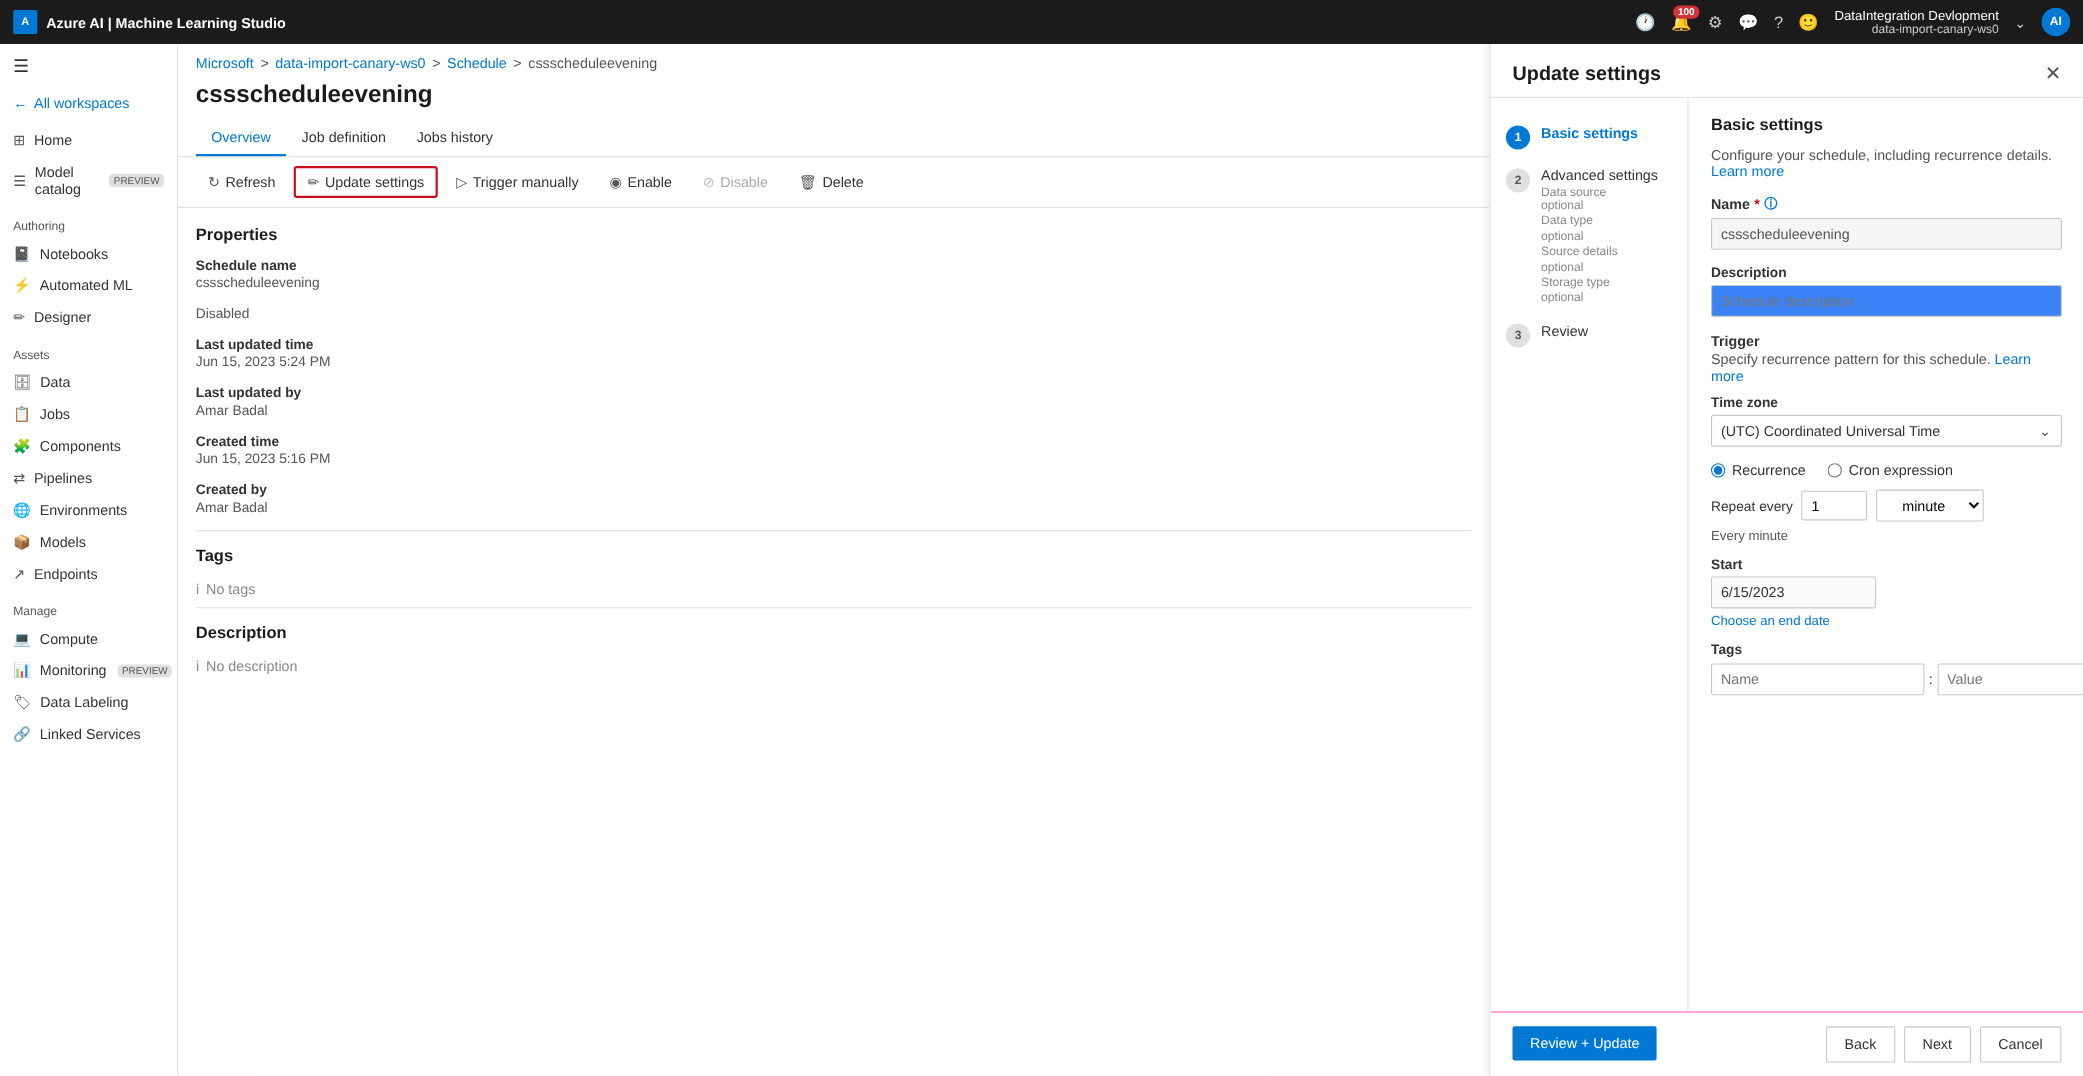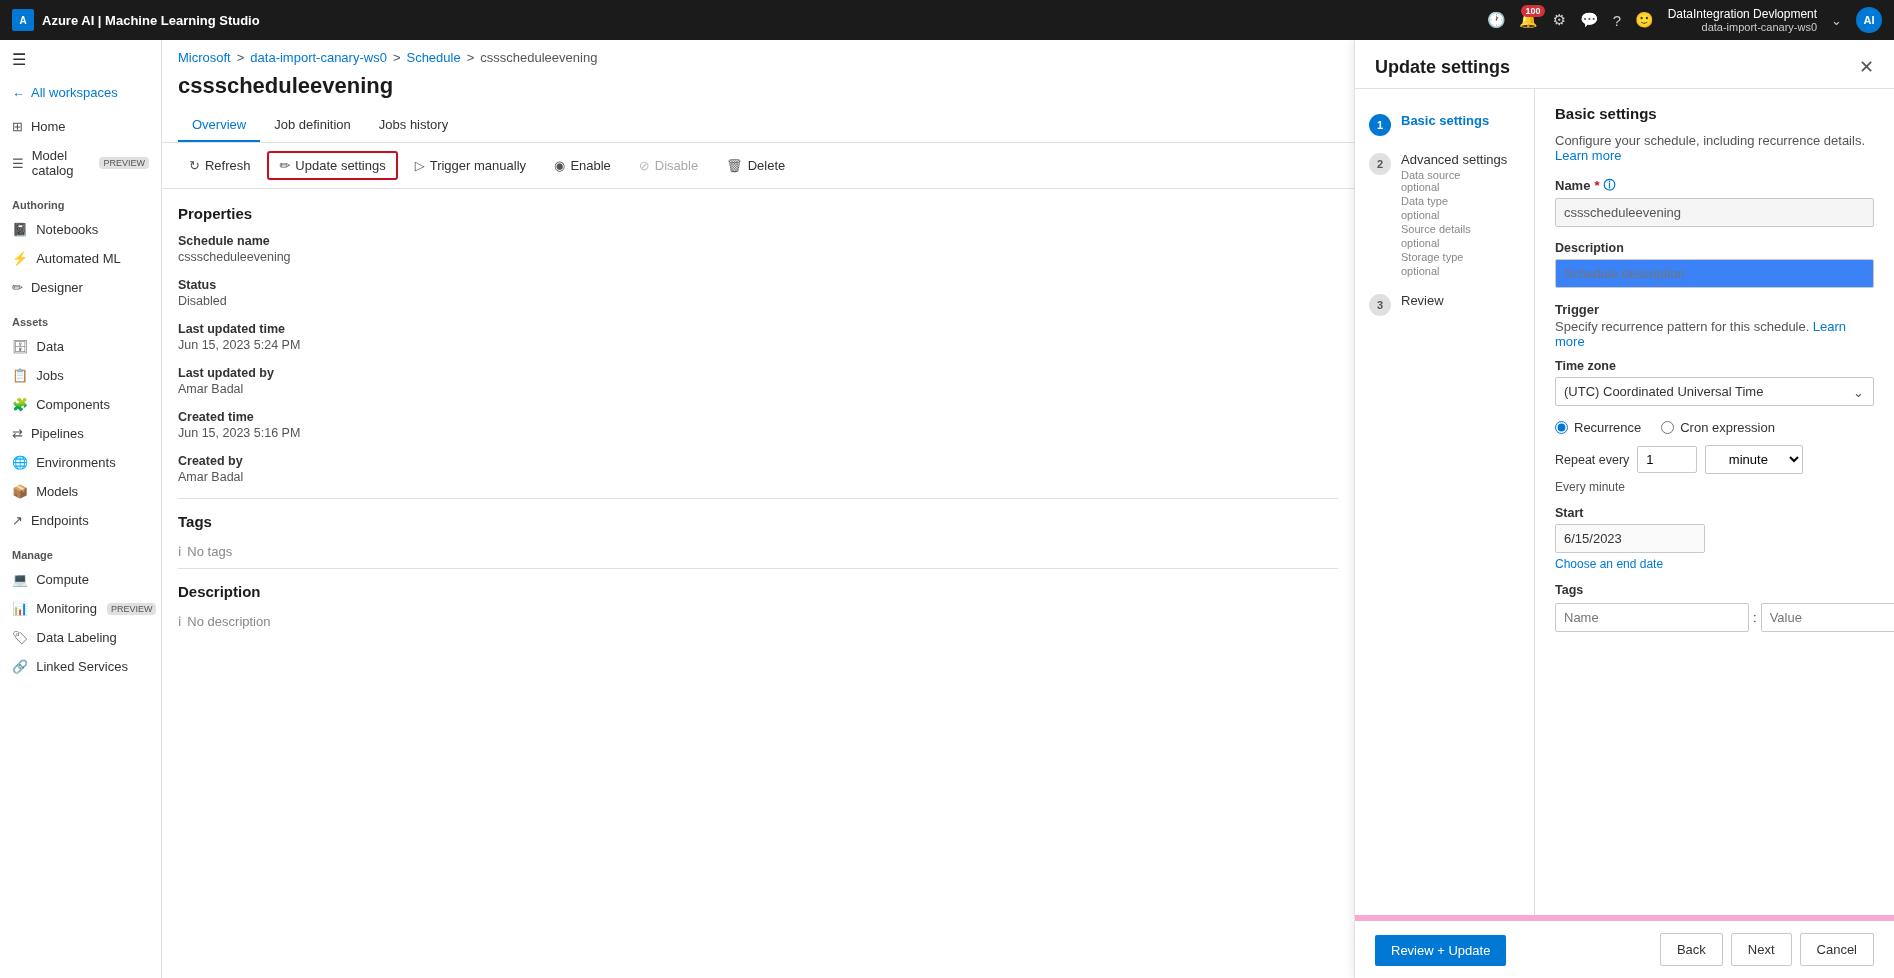--- a/index.html
+++ b/index.html
@@ -33,21 +33,21 @@
       border-right: 1px solid #e0e0e0;
       display: flex;
       flex-direction: column;
       flex-shrink: 0;
       overflow-y: auto;
       padding-bottom: 12px;
     }
     .sidebar-hamburger { padding: 10px 12px; color: #333; cursor: pointer; font-size: 16px; }
     .sidebar-back { display: flex; align-items: center; gap: 6px; padding: 6px 12px; color: #0078d4; cursor: pointer; font-size: 12px; }
     .sidebar-section { margin-top: 6px; }
-    .sidebar-section-title { padding: 8px 12px 4px; font-size: 11px; font-weight: 700; color: #555; text-transform: none; }
+    .sidebar-section-title { padding: 8px 12px 4px; font-size: 11px; font-weight: 400; color: #555; text-transform: none; }
     .sidebar-item {
       display: flex;
       align-items: center;
       gap: 8px;
       padding: 7px 12px;
       color: #333;
       cursor: pointer;
       font-size: 12.5px;
     }
     .sidebar-item .icon { font-size: 13px; color: #555; }
@@ -173,23 +173,23 @@
 
     .tags-form { margin-top: 12px; }
     .tags-form .form-label { font-size: 12.5px; font-weight: 600; color: #333; margin-bottom: 6px; }
     .tags-row { display: flex; align-items: center; gap: 4px; }
     .tags-name-input { flex: 1; border: 1px solid #c8c8c8; padding: 6px 8px; border-radius: 2px; font-size: 13px; color: #333; outline: none; }
     .tags-colon { color: #333; font-size: 13px; }
     .tags-value-input { flex: 1; border: 1px solid #c8c8c8; padding: 6px 8px; border-radius: 2px; font-size: 13px; color: #333; outline: none; }
 
     
     .panel-footer {
-      display: flex; align-items: flex-end; justify-content: space-between;
+      display: flex; align-items: flex-start; justify-content: space-between;
       padding: 12px 20px;
-      border-top: 6px solid #f9a8d4;
+      border-top: 2px solid #f9a8d4;
       background: #fff;
     }
     .footer-left { display: flex; gap: 8px; }
     .footer-right { display: flex; gap: 8px; }
     .btn-primary { background: #0078d4; color: #fff; border: none; padding: 8px 16px; border-radius: 2px; cursor: pointer; font-size: 13px; font-weight: 500; }
     .btn-secondary { background: #fff; color: #333; border: 1px solid #c8c8c8; padding: 8px 16px; border-radius: 2px; cursor: pointer; font-size: 13px; }
     .btn-cancel { background: #fff; color: #333; border: 1px solid #c8c8c8; padding: 8px 16px; border-radius: 2px; cursor: pointer; font-size: 13px; }
   </style>
 </head>
 <body>
@@ -357,21 +357,20 @@
     </div>
 
     <div class="props-content">
       <div class="props-section-title">Properties</div>
 
       <div class="prop-row">
         <div class="prop-label">Schedule name</div>
         <div class="prop-value">cssscheduleevening</div>
       </div>
       <div class="prop-row">
-        <div class="prop-label">Status</div>
         <div class="prop-value">Disabled</div>
       </div>
       <div class="prop-row">
         <div class="prop-label">Last updated time</div>
         <div class="prop-value">Jun 15, 2023 5:24 PM</div>
       </div>
       <div class="prop-row">
         <div class="prop-label">Last updated by</div>
         <div class="prop-value">Amar Badal</div>
       </div>

